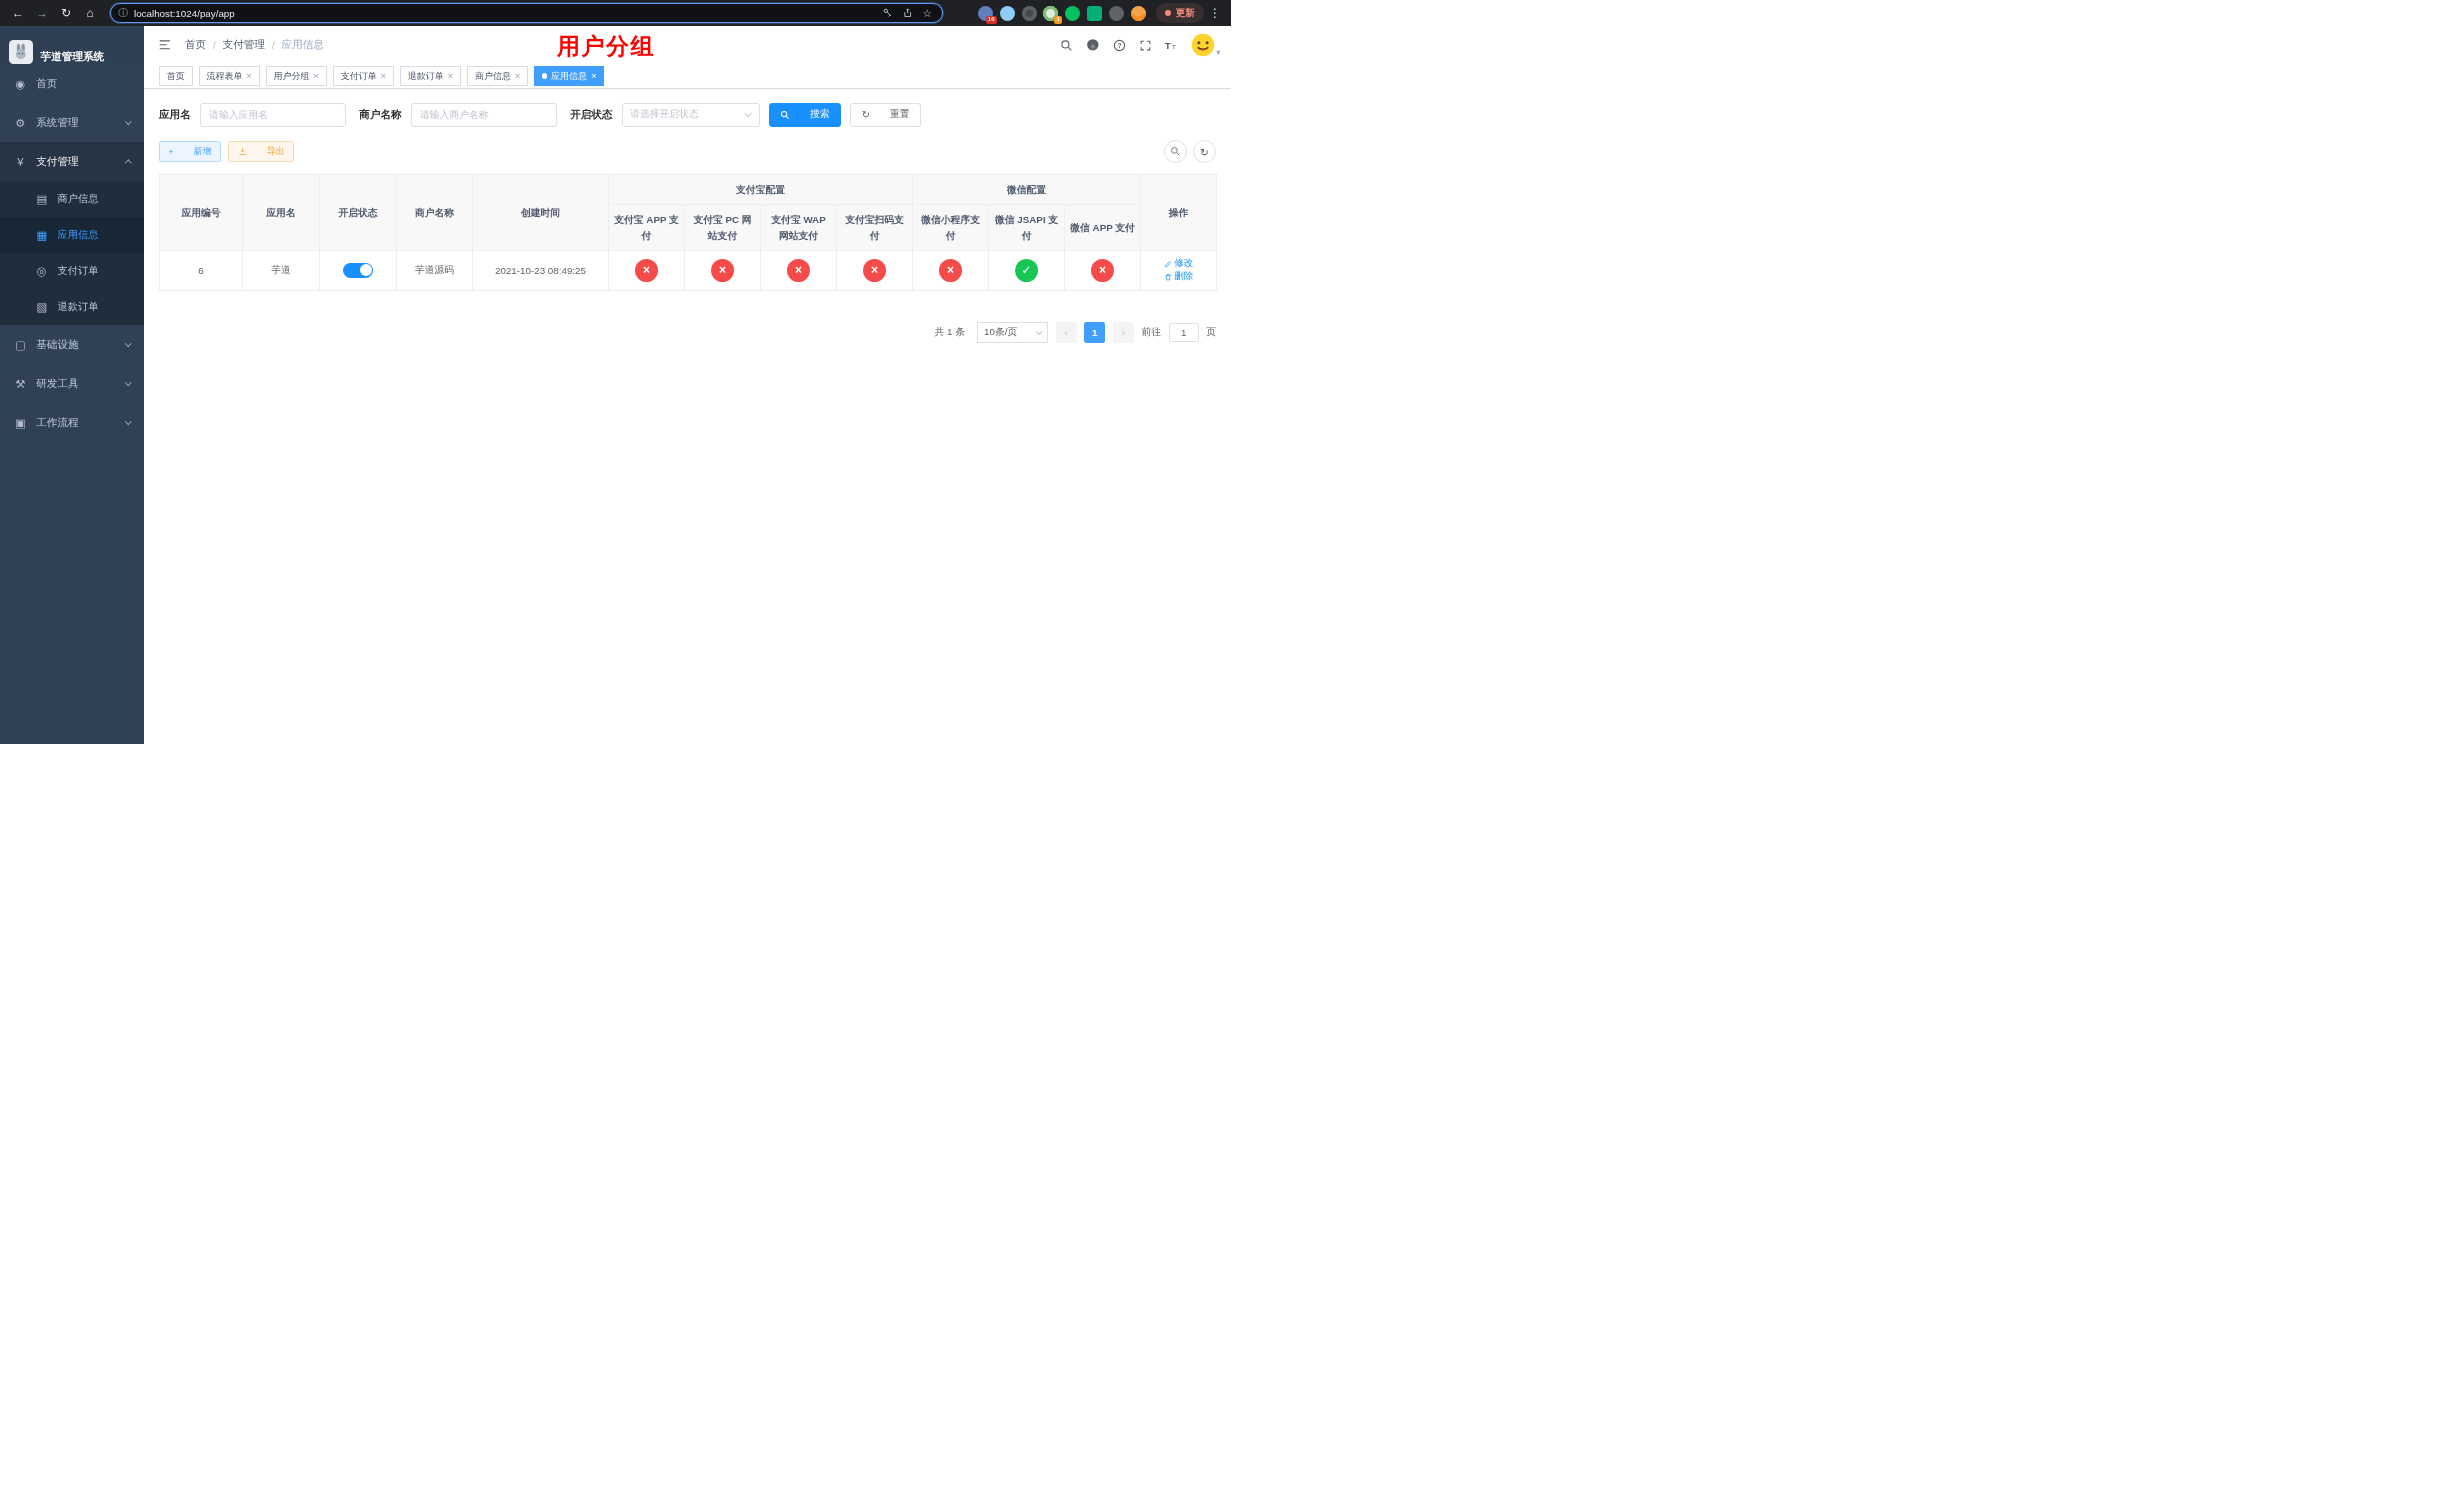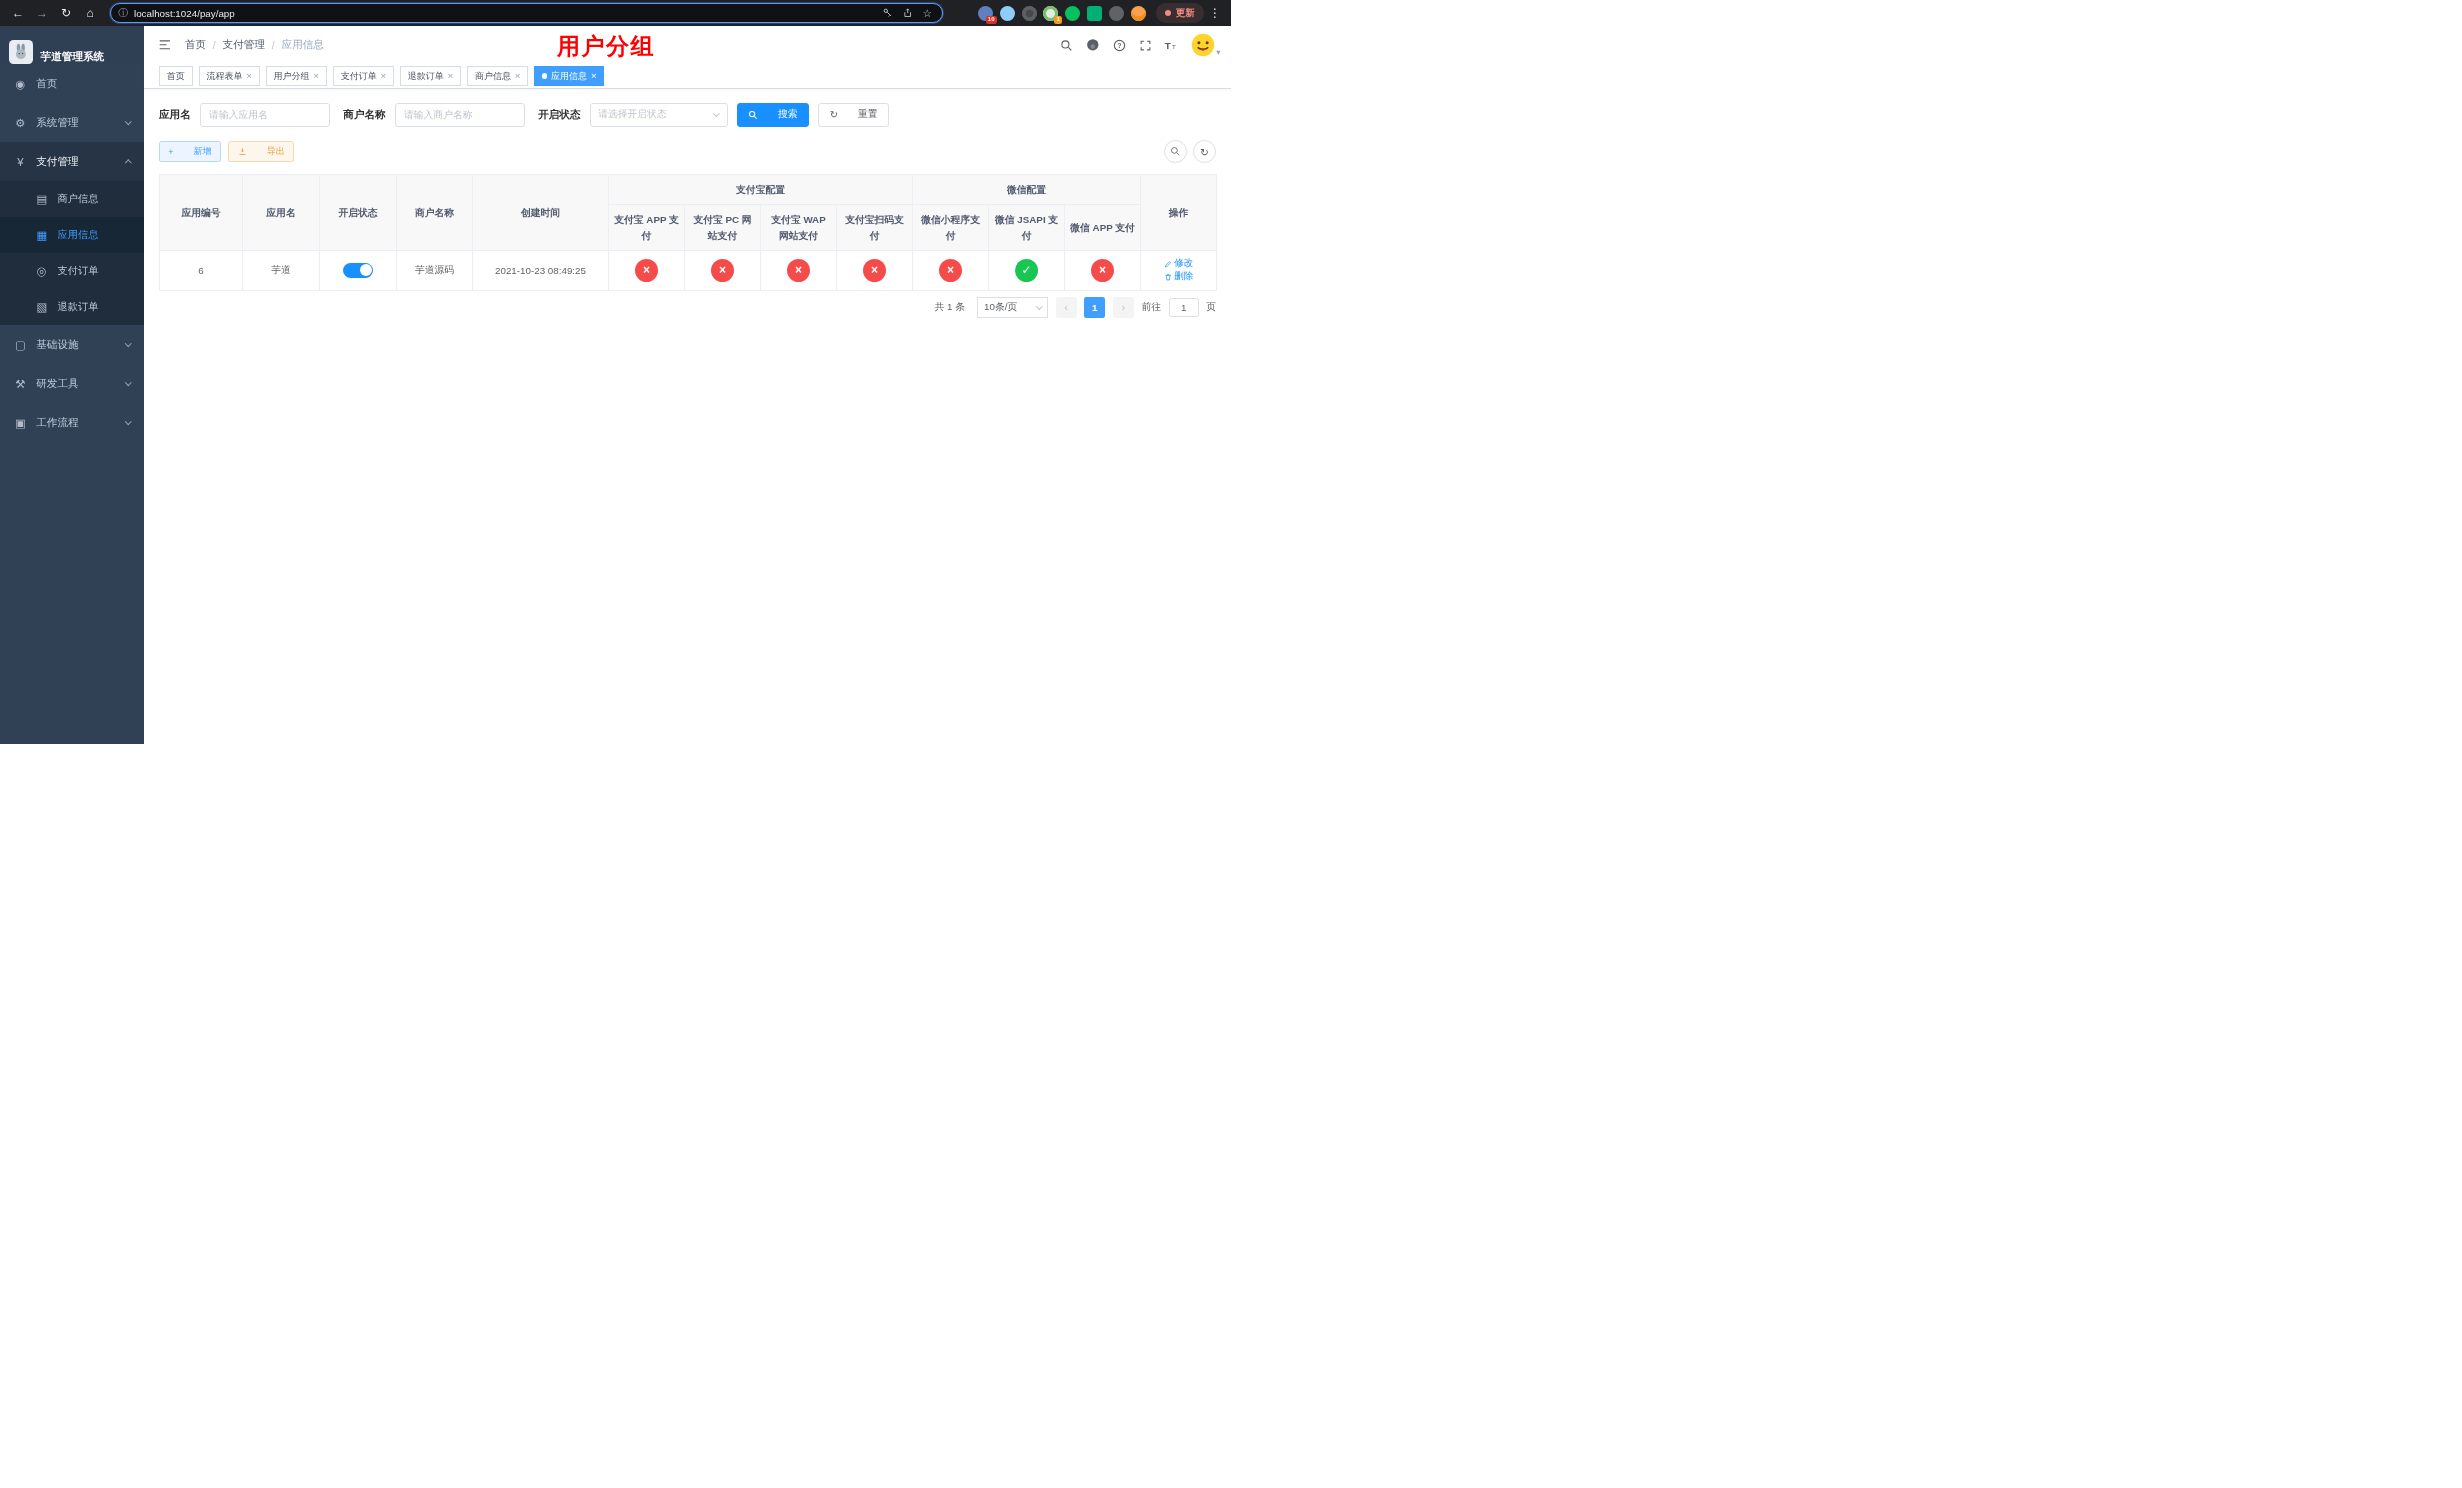--- a/index.html
+++ b/index.html
@@ -72,21 +72,21 @@
   .tag.active { background:#409eff; border-color:#409eff; color:#fff; }
   .tag.active .x { color:#fff; }
   .tag .dot { width:5.3px; height:5.3px; border-radius:50%; background:#fff; }
 
   
   .content { flex:1; padding:13.6px 15px; overflow:hidden; }
   .filter-row { display:flex; align-items:center; gap:9px; flex-wrap:nowrap; }
   .f-label { font-size:10.6px; font-weight:bold; color:#303133; margin-left:4.5px; white-space:nowrap; }
   .f-label:first-child { margin-left:0; }
   .inp { height:24px; border:0.8px solid #dcdfe6; border-radius:3px; padding:0 8.3px; font-size:9.8px;
-         color:#606266; width:130px; outline:none; font-family:inherit; }
+         color:#606266; width:146px; outline:none; font-family:inherit; }
   .inp::placeholder { color:#bfc4cc; }
   .sel { height:24px; border:0.8px solid #dcdfe6; border-radius:3px; padding:0 7.6px; width:138px;
          display:flex; align-items:center; justify-content:space-between; cursor:pointer; }
   .sel .ph { color:#bfc4cc; font-size:9.8px; }
   .sel .caret { width:4.5px; height:4.5px; border-right:1.1px solid #c0c4cc; border-bottom:1.1px solid #c0c4cc;
                 transform:rotate(45deg); margin-top:-2.3px; }
   .btn { height:24px; border-radius:3px; border:0.8px solid transparent; font-size:9.8px; padding:0 10.6px;
          display:inline-flex; align-items:center; gap:20px; cursor:pointer; font-family:inherit; }
   .btn-primary { background:#1890ff; border-color:#1890ff; color:#fff; }
   .btn-plain { background:#fff; border-color:#dcdfe6; color:#606266; }
@@ -111,21 +111,21 @@
                    border-radius:50%; background:#fff; transition:left .2s; }
   .switch.on::after { left:16.7px; }
   .st-circle { width:23px; height:23px; border-radius:50%; display:inline-flex; align-items:center;
                justify-content:center; color:#fff; font-size:12px; font-weight:bold; line-height:1; }
   .st-circle.bad { background:#f54b4b; }
   .st-circle.ok { background:#17c653; }
   .op-link { color:#1890ff; font-size:9.5px; display:inline-flex; align-items:center; gap:2.3px;
              cursor:pointer; margin:0 3px; white-space:nowrap;text-align:center; }
 
   
-  .pager { display:flex; align-items:center; justify-content:flex-end; gap:7.6px; margin-top:6px;
+  .pager { display:flex; align-items:center; justify-content:flex-end; gap:7.6px; margin-top:31px;
            font-size:9.8px; color:#606266; }
   .pg-total { margin-right:4.5px; }
   .pg-sizer { width:71px; height:21px; border:0.8px solid #dcdfe6; border-radius:0; display:flex;
               align-items:center; justify-content:space-between; padding:0 6px; cursor:pointer; }
   .pg-sizer .caret { width:4.5px; height:4.5px; border-right:1.1px solid #c0c4cc; border-bottom:1.1px solid #c0c4cc;
                      transform:rotate(45deg); margin-top:-2.3px; }
   .pg-btn { min-width:21px; height:21px; background:#f4f4f5; border-radius:2.3px; border:none;
             display:flex; align-items:center; justify-content:center; color:#c0c4cc; font-size:11.4px; cursor:pointer; }
   .pg-page { min-width:21px; height:21px; border-radius:2.3px; background:#409eff; color:#fff;
              display:flex; align-items:center; justify-content:center; font-weight:bold; cursor:pointer; }

